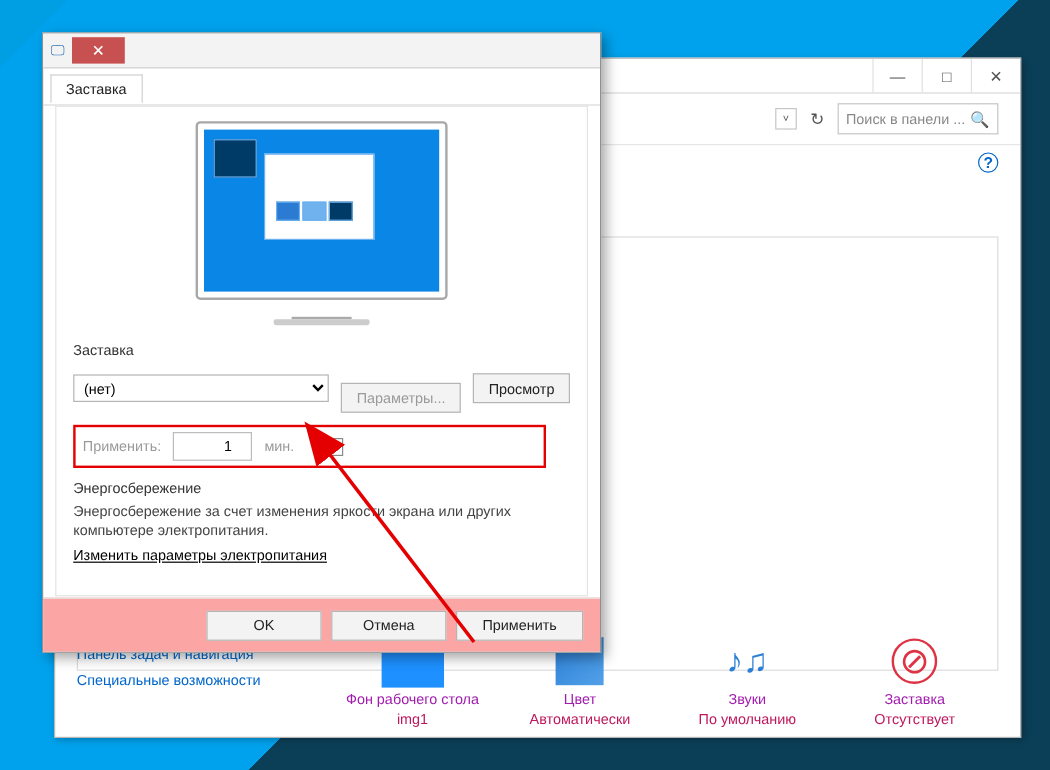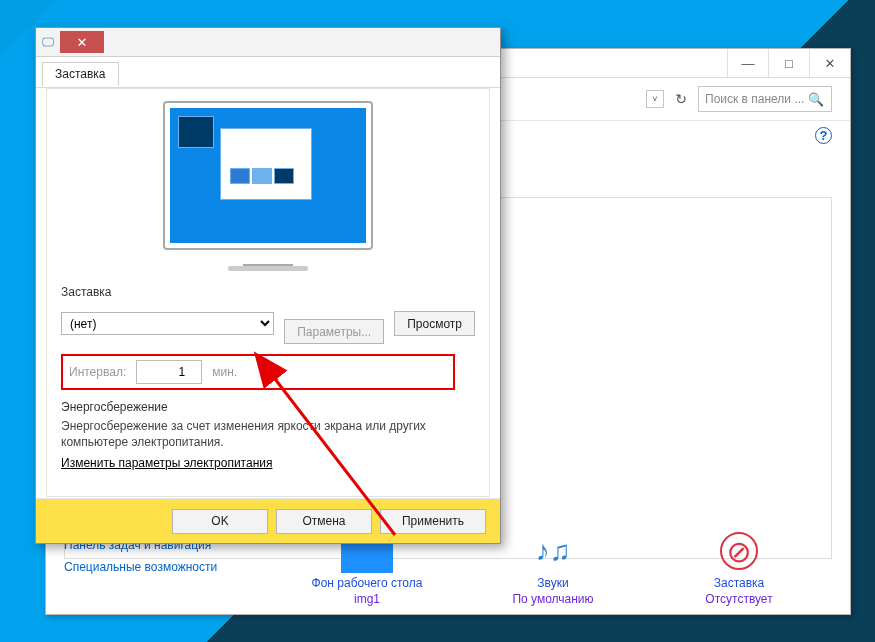--- a/index.html
+++ b/index.html
@@ -42,22 +42,22 @@
   .row2-lbl{position:absolute;left:18px;top:400px;color:#333;}
   .bottom-strip{position:absolute;left:18px;right:18px;bottom:8px;height:120px;display:flex;}
   .side-links{width:210px;display:flex;flex-direction:column;gap:8px;padding-top:30px;}
   .side-links a{color:#0066cc;text-decoration:none;}
   .quick-item{flex:1;display:flex;flex-direction:column;align-items:center;justify-content:flex-end;gap:2px;}
   .quick-icon{width:52px;height:44px;border:1px solid transparent;display:flex;align-items:center;justify-content:center;}
   .qi-bg{background:#1e90ff;width:52px;height:44px;}
   .qi-color{width:40px;height:40px;background:linear-gradient(135deg,#2b80d6,#52a0e8);}
   .qi-sound{font-size:28px;color:#2b80d6;}
   .qi-saver{font-size:30px;color:#d34;border:2px solid #d34;border-radius:50%;width:34px;height:34px;display:flex;align-items:center;justify-content:center;}
-  .quick-item a{color:#1d4ed8;text-decoration:none;}
-  .quick-item .sub{color:#6d28d9;}
+  .quick-item a{color:#a21caf;text-decoration:none;}
+  .quick-item .sub{color:#be185d;}
   
   .dlg{position:absolute;left:35px;top:27px;width:464px;height:515px;background:#fff;border:1px solid #8f8f8f;box-shadow:4px 4px 10px rgba(0,0,0,.35);}
   .dlg .dlg-titlebar{height:28px;background:#f3f3f3;display:flex;align-items:center;border-bottom:1px solid #d0d0d0;}
   .dlg-icon{width:24px;display:flex;align-items:center;justify-content:center;font-size:12px;color:#2b6fb5;}
   .dlg-title{flex:1;text-align:center;color:#444;font-size:12px;}
   .dlg-close{width:44px;height:22px;margin-right:3px;background:#c75050;color:#fff;display:flex;align-items:center;justify-content:center;font-size:13px;}
   .tab-strip{height:26px;padding:4px 6px 0 6px;border-bottom:1px solid #d9d9d9;}
   .tab{display:inline-block;padding:4px 12px;border:1px solid #cfcfcf;border-bottom:1px solid #fff;background:#fff;font-size:12px;position:relative;top:1px;}
   .dlg-body{position:absolute;left:10px;right:10px;top:60px;bottom:46px;border:1px solid #e3e3e3;padding:12px 14px;}
   .monitor{width:210px;margin:0 auto 14px auto;}
@@ -71,21 +71,21 @@
   select.combo{width:228px;height:23px;border:1px solid #b5b5b5;font-size:12px;padding:0 4px;background:#fff;}
   .btn{height:23px;padding:0 12px;border:1px solid #b5b5b5;background:#f3f3f3;font-size:12px;display:inline-flex;align-items:center;}
   .btn.disabled{color:#9a9a9a;margin-top:16px;}
   .hl{border:2px solid #e40000;padding:4px 6px;display:flex;align-items:center;gap:10px;width:378px;}
   .lbl-disabled{color:#9a9a9a;}
   input.spin{width:46px;height:20px;border:1px solid #bcbcbc;text-align:right;padding-right:16px;font-size:12px;}
   .chk{width:13px;height:13px;border:1px solid #8a8a8a;background:#fff;}
   .energy-title{font-size:12px;color:#333;margin-top:10px;margin-bottom:4px;}
   .energy-text{color:#444;line-height:1.35;margin-bottom:6px;}
   .link{color:#000000;text-decoration:underline;cursor:pointer;}
-  .dlg-footer{position:absolute;left:0;right:0;bottom:0;height:44px;border-top:1px solid #e6e6e6;display:flex;align-items:center;justify-content:flex-end;gap:8px;padding:0 14px;background:#fde047;}
+  .dlg-footer{position:absolute;left:0;right:0;bottom:0;height:44px;border-top:1px solid #e6e6e6;display:flex;align-items:center;justify-content:flex-end;gap:8px;padding:0 14px;background:#fca5a5;}
   
   .arrow{position:absolute;pointer-events:none;}
 </style>
 </head>
 <body>
 
 <div class="bg-stripes"></div>
 
 <div class="win-bg">
   <div class="titlebar">
@@ -150,20 +150,27 @@
         <a>Специальные возможности</a>
       </div>
       <div class="quick-item">
         <div class="quick-icon">
             <div class="qi-bg"></div>
           </div>
         <a>Фон рабочего стола</a>
         <span class="sub">img1</span>
       </div>
       <div class="quick-item">
+        <div class="quick-icon">
+            <div class="qi-color"></div>
+          </div>
+        <a>Цвет</a>
+        <span class="sub">Автоматически</span>
+      </div>
+      <div class="quick-item">
         <div class="quick-icon qi-sound">♪♫</div>
         <a>Звуки</a>
         <span class="sub">По умолчанию</span>
       </div>
       <div class="quick-item">
         <div class="quick-icon">
             <div class="qi-saver">⊘</div>
           </div>
         <a>Заставка</a>
         <span class="sub">Отсутствует</span>
@@ -199,21 +206,21 @@
     <div class="section-label">Заставка</div>
     <div class="row">
       <select class="combo">
         <option>(нет)</option>
       </select>
       <span class="btn disabled">Параметры...</span>
       <span class="btn">Просмотр</span>
     </div>
 
     <div class="hl">
-      <span class="lbl-disabled">Интервал:</span>
+      <span class="lbl-disabled">Применить:</span>
       <input class="spin" value="1" style="">
       <span class="lbl-disabled">мин.</span>
       <span style="width:6px"></span>
       <span class="chk"></span>
     </div>
 
     <div class="energy-title">Энергосбережение</div>
     <div class="energy-text">Энергосбережение за счет изменения яркости экрана или других компьютере электропитания.</div>
     <span class="link">Изменить параметры электропитания</span>
   </div>

